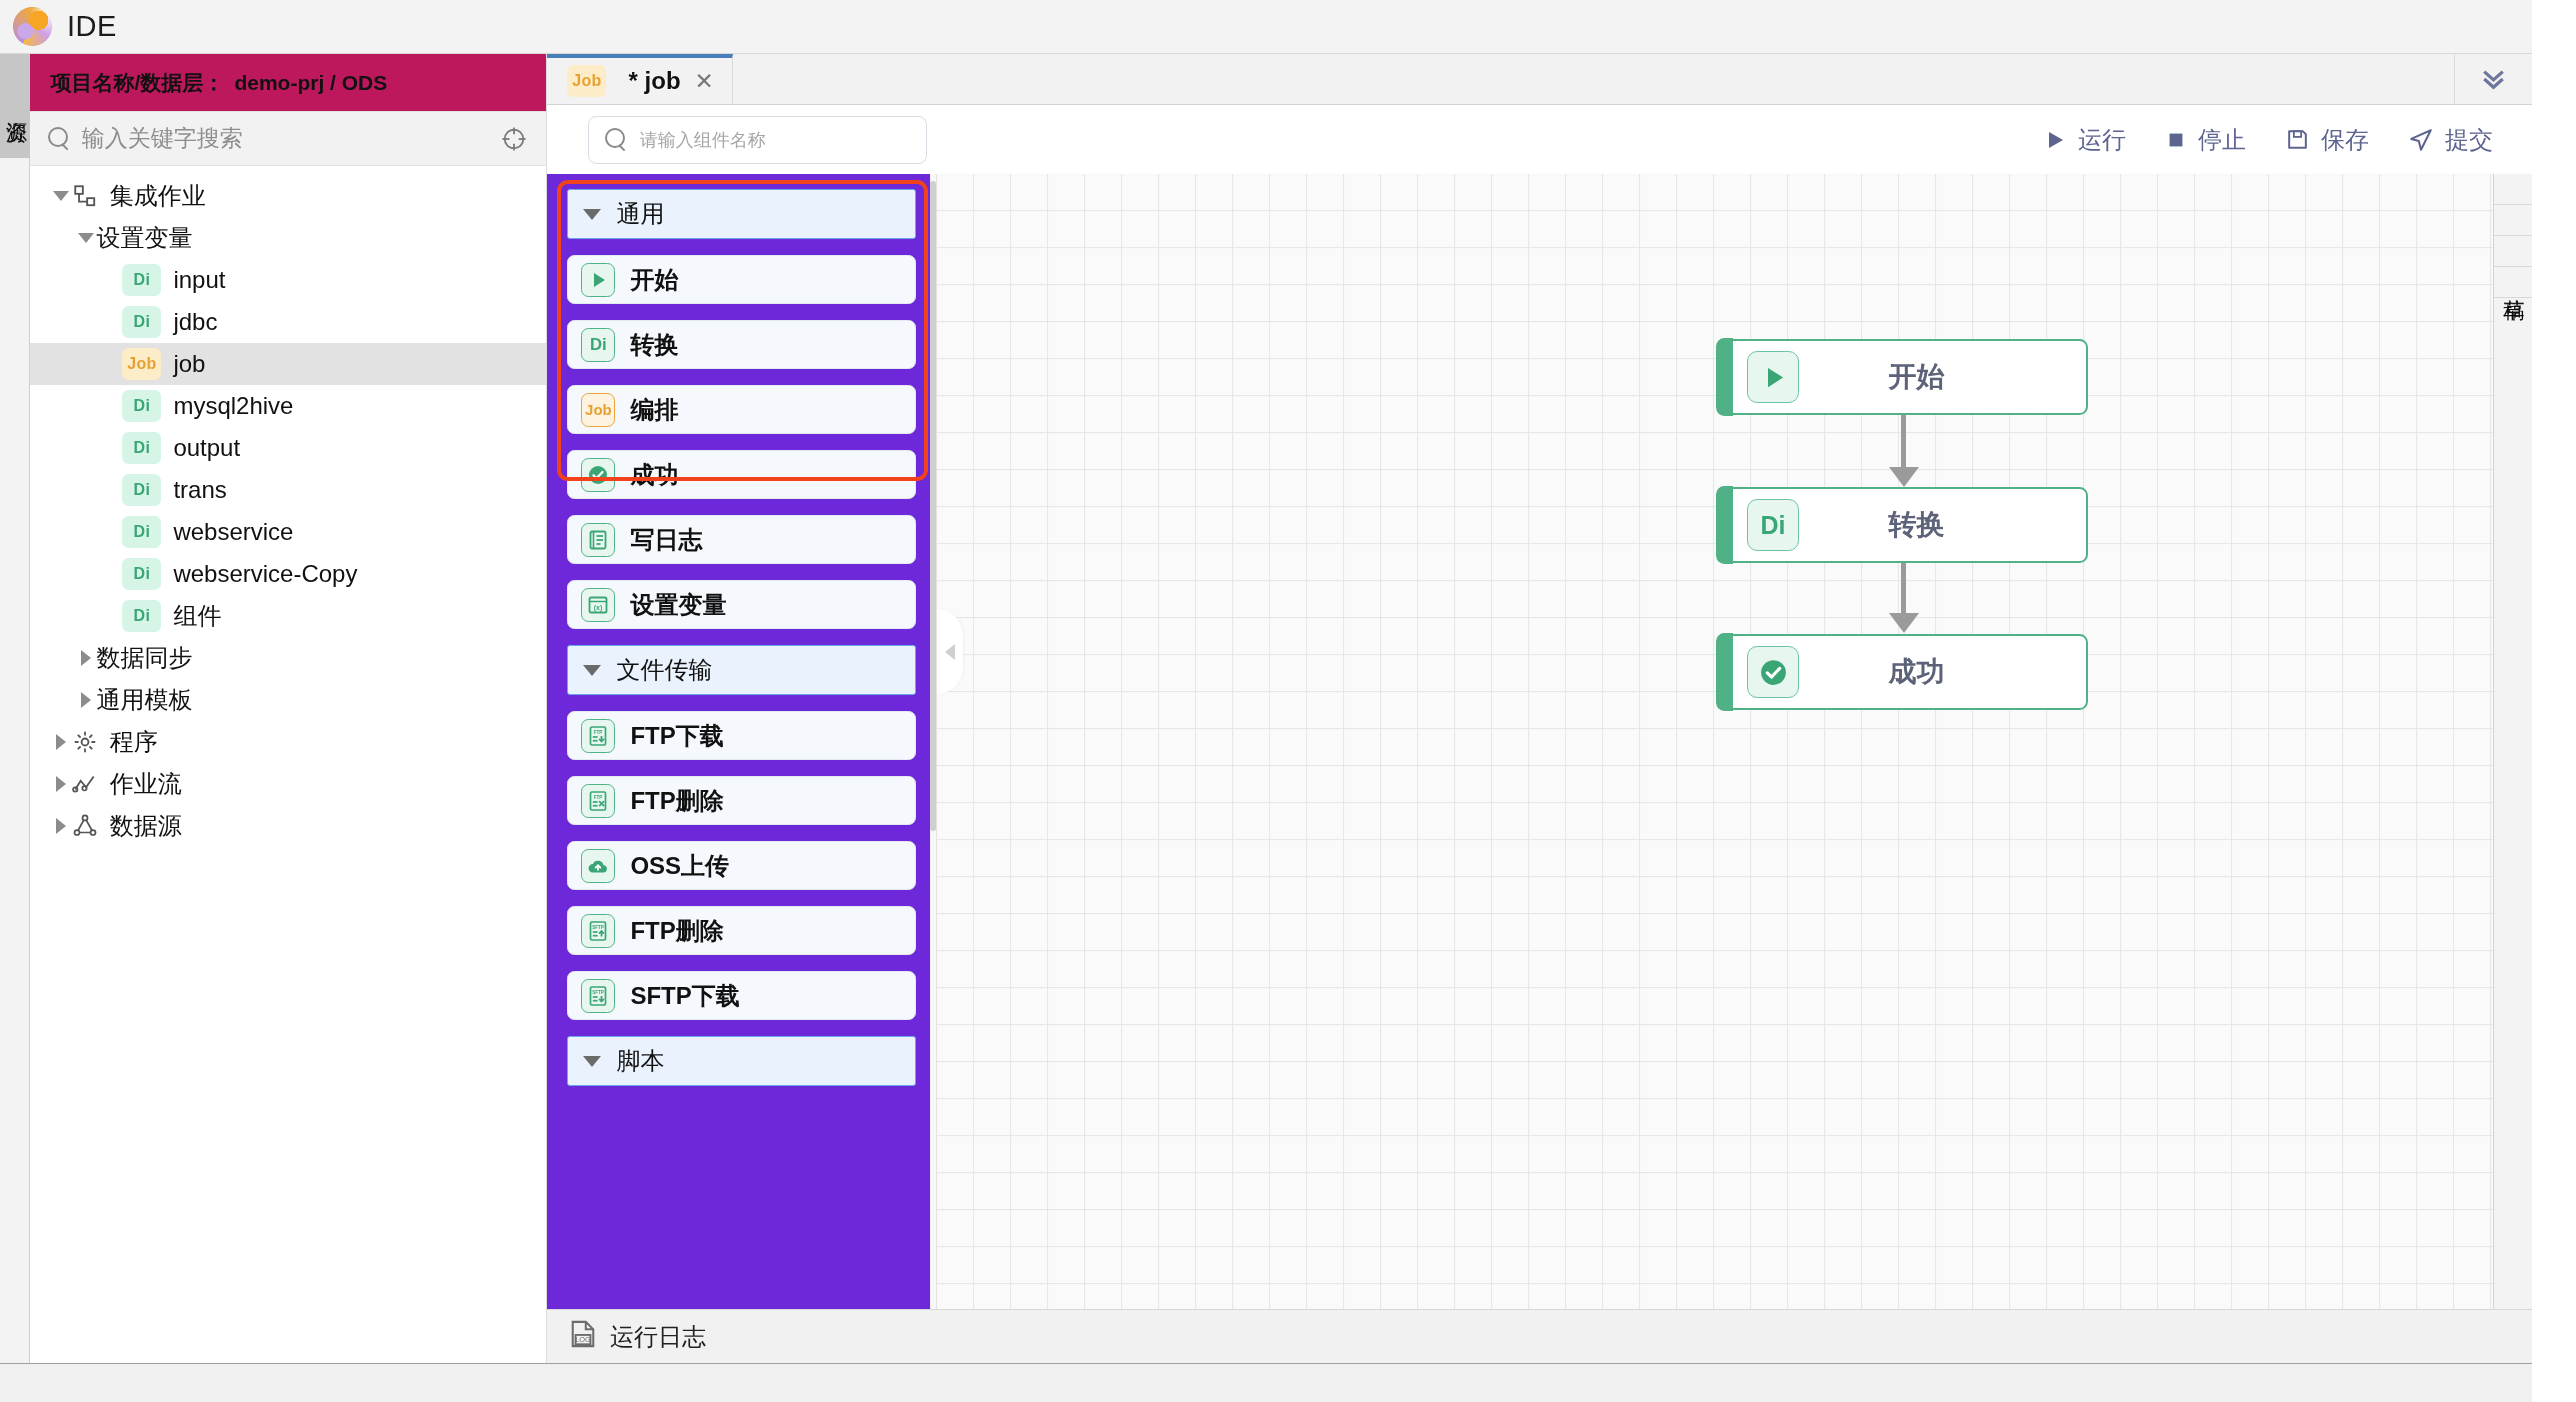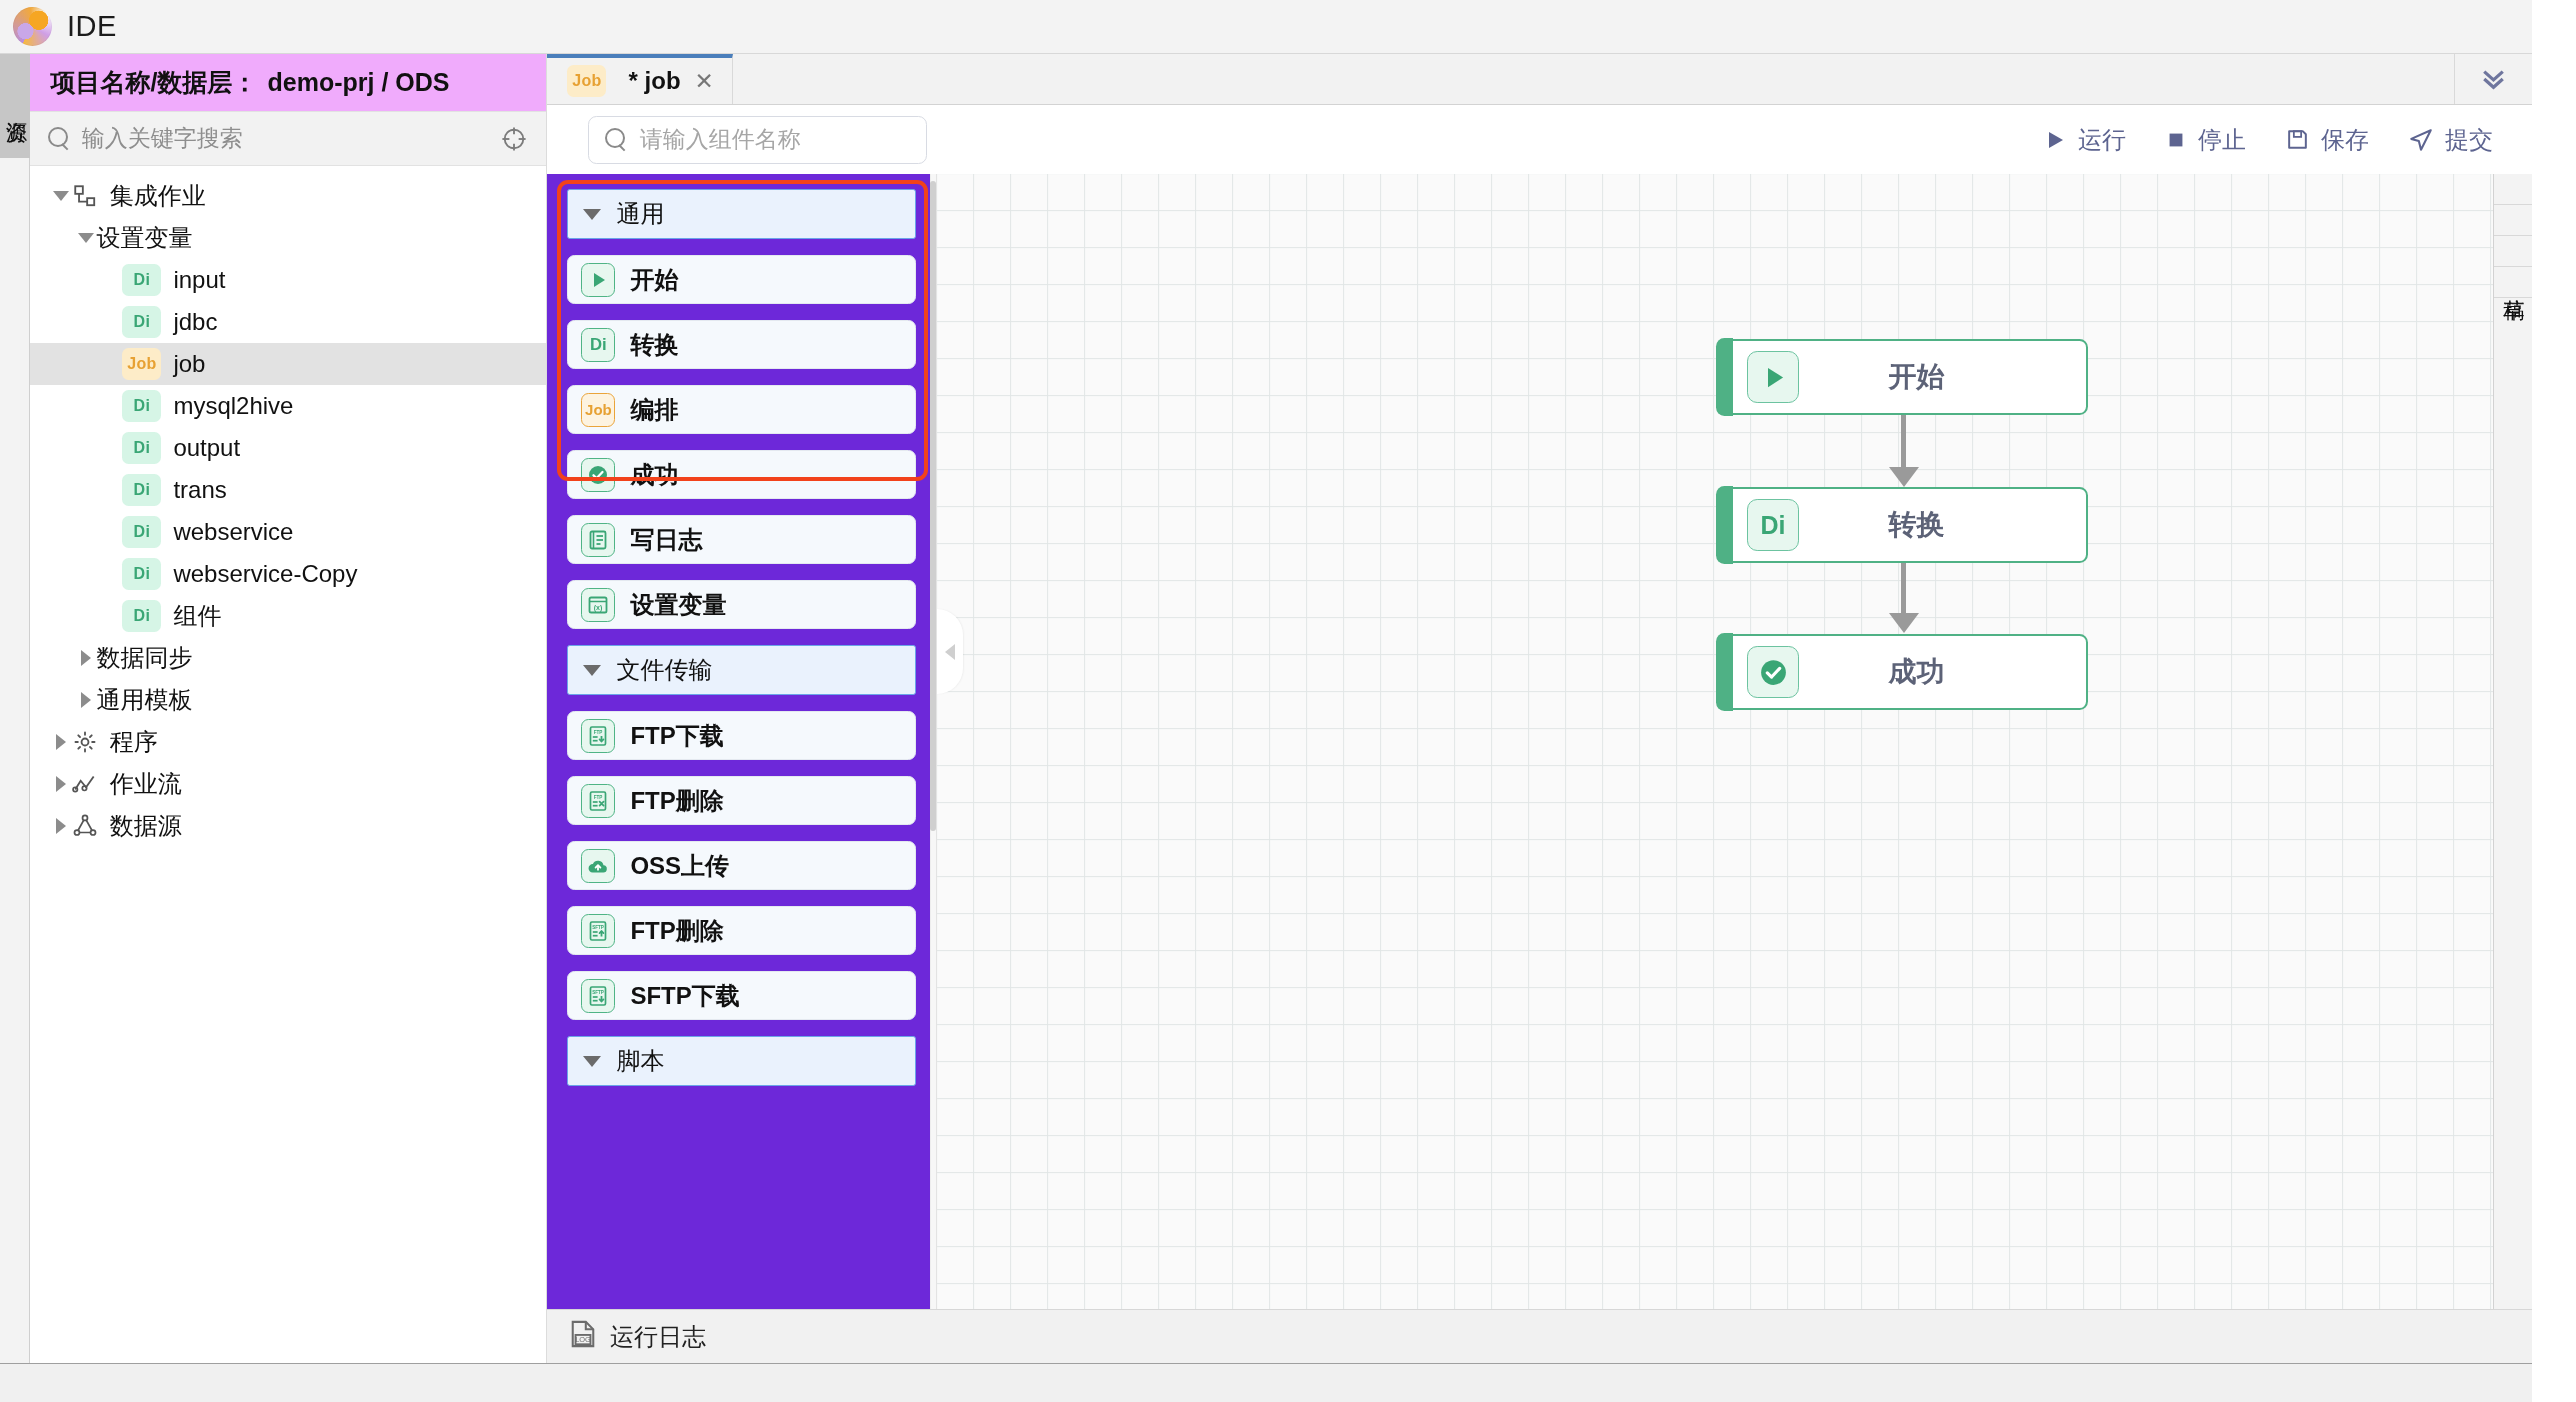--- a/index.html
+++ b/index.html
@@ -40,23 +40,23 @@
     writing-mode: vertical-rl; text-orientation: upright; margin: 0 auto;
     height: 104px; display:flex; align-items:center; justify-content:center;
   }
 
   
   .leftpanel {
     width: 517px; flex: 0 0 517px; background:#fff;
     border-right: 0.9px solid #dcdcdc; display:flex; flex-direction:column; min-height:0;
   }
   .proj-header {
-    height: 58px; flex:0 0 58px; background:#f0abfc; border-bottom:0.9px solid #e2e2e2;
+    height: 58px; flex:0 0 58px; background:#be185d; border-bottom:0.9px solid #e2e2e2;
     display:flex; align-items:center; padding-left: 20.4px;
-    font-size: 25px; font-weight: bold; color:#111;
+    font-size: 21px; font-weight: bold; color:#111;
   }
   .proj-header .sep { width: 10.2px; display:inline-block; }
   .searchrow {
     height: 54px; flex:0 0 54px; background:#f2f2f2; border-bottom:0.9px solid #e2e2e2;
     display:flex; align-items:center; padding: 0 18.6px 0 16.7px; gap:11px;
   }
   .mag { width: 24px; height:24px; flex:0 0 24px; position:relative; }
   .mag::before { content:""; position:absolute; left:0.9px; top:0.9px; width:16px; height:16px;
     border:2px solid #8a8a8a; border-radius:50%; }
   .mag::after { content:""; position:absolute; left:15px; top:16px; width:8.4px; height:2px;
@@ -102,21 +102,21 @@
 
   .toolbar {
     height:69px; flex:0 0 69px; background:#fff; display:flex; align-items:center;
     padding: 0 39px 0 20.4px; position:relative;
   }
   .comp-search {
     width: 339px; height:48px; border:1.4px solid #d8dbe3; border-radius:8.4px;
     display:flex; align-items:center; gap:12px; padding: 0 15px; margin-left: 20.4px;
     background:#fff;
   }
-  .comp-search .ph { color:#a6a6a6; font-size:23px; }
+  .comp-search .ph { color:#a6a6a6; font-size:18px; }
   .tb-actions { margin-left:auto; display:flex; align-items:flex-end; gap:39px; }
   .tb-btn { display:flex; align-items:center; gap:11px; color:#5d6490; font-size:24px; cursor:pointer; }
 
   .workarea { flex:1 1 auto; display:flex; min-height:0; position:relative; }
 
   
   .palette {
     width:390px; flex:0 0 390px; background:#6d28d9; position:relative;
     overflow:hidden; padding: 0 0 13px 0; border-right:0.9px solid #e3e3e3;
   }

